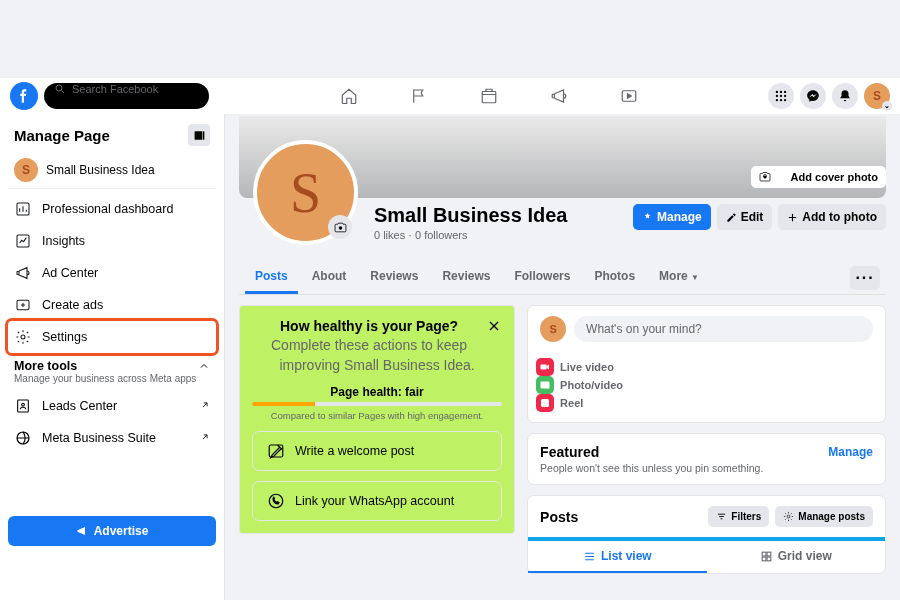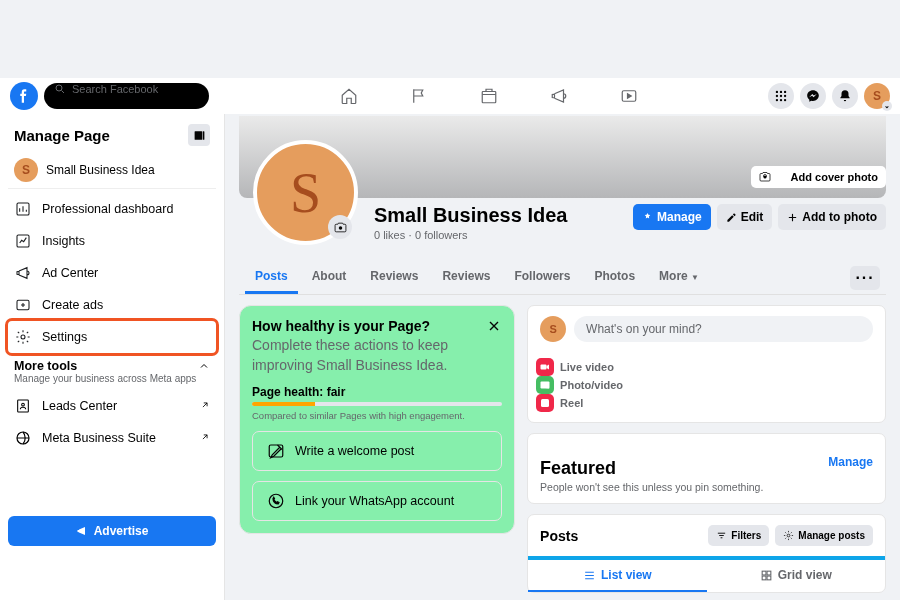--- a/index.html
+++ b/index.html
@@ -60,42 +60,42 @@
 .btn.primary { background: #1877f2; color: #fff; }
 .btn svg { width: 11px; height: 11px; }
 .tabs-row { display: flex; align-items: center; justify-content: space-between; border-bottom: 1px solid #e0e0e0; margin: 20px 14px 0; padding: 0 6px; }
 .tabs { display: flex; gap: 4px; }
 .tab { padding: 8px 10px; font-size: 12px; color: #65676b; cursor: pointer; border-bottom: 3px solid transparent; font-weight: 600; }
 .tab.active { color: #1877f2; border-bottom-color: #1877f2; }
 .dots-btn { background: #e4e6eb; border-radius: 5px; width: 30px; height: 24px; display: flex; align-items: center; justify-content: center; cursor: pointer; font-weight: bold; letter-spacing: 1px; }
 .content { display: flex; gap: 12px; padding: 10px 14px; }
 .col-l { flex: 1; min-width: 0; }
 .col-r { flex: 1.3; min-width: 0; }
-.card { background: #86efac; border: 1px solid #e5e5e5; border-radius: 12px; padding: 12px; margin-bottom: 10px; }
+.card { background: #bef264; border: 1px solid #e5e5e5; border-radius: 4px; padding: 12px; margin-bottom: 10px; text-align: center; }
 .card2 { background: #fff; border: 1px solid #e5e5e5; border-radius: 7px; margin-bottom: 10px; }
 .card h3 { font-size: 14px; margin-bottom: 2px; }
 .card .sub { font-size: 14px; color: #65676b; line-height: 1.4; }
 .close-x { float: right; cursor: pointer; }
 .close-x svg { width: 16px; height: 16px; }
 .health { margin-top: 10px; }
 .health .lbl { font-size: 12px; font-weight: 600; margin-bottom: 3px; }
 .health-bar { height: 4px; background: #e4e6eb; border-radius: 2px; overflow: hidden; }
 .health-bar .fill { height: 100%; width: 25%; background: orange; }
 .health .cmp { font-size: 9.5px; color: #65676b; margin-top: 4px; }
 .action-card { border: 1px solid #e5e5e5; border-radius: 7px; padding: 10px 14px; margin-top: 10px; display: flex; align-items: center; gap: 10px; font-size: 12.5px; cursor: pointer; }
 .action-card svg { width: 18px; height: 18px; }
 .composer { display: flex; align-items: center; gap: 8px; padding: 10px 12px; }
 .composer .av { width: 26px; height: 26px; border-radius: 50%; background: #e59d5d; display: flex; align-items: center; justify-content: center; color: #a64d1e; font-weight: bold; font-size: 11px; flex-shrink: 0; }
 .composer-input { flex: 1; background: #f0f2f5; border-radius: 16px; padding: 6px 12px; font-size: 12px; color: #65676b; }
 .composer-opts { display: flex; justify-content: space-around; padding: 6px 8px 10px; flex-direction: column; }
 .c-opt { display: flex; align-items: center; gap: 6px; font-size: 11px; font-weight: 600; color: #65676b; cursor: pointer; }
 .c-opt .ico { width: 18px; height: 18px; border-radius: 4px; display: flex; align-items: center; justify-content: center; }
 .featured { padding: 10px 12px; }
 .featured .row1 { display: flex; justify-content: space-between; align-items: center; }
-.featured h4 { font-size: 18px; margin-top: 14px; }
+.featured h4 { font-size: 14px; }
 .featured .mng { font-size: 12px; color: #1877f2; font-weight: 600; cursor: pointer; }
 .featured .info { font-size: 10.5px; color: #65676b; margin-top: 2px; }
 .posts-head { display: flex; justify-content: space-between; align-items: center; padding: 10px 12px; }
 .posts-head h4 { font-size: 14px; }
 .posts-head .pb { display: flex; gap: 6px; }
 .pbtn { background: #e4e6eb; border-radius: 5px; padding: 5px 8px; font-size: 10px; font-weight: 600; display: flex; align-items: center; gap: 4px; cursor: pointer; }
 .pbtn svg { width: 11px; height: 11px; }
 .view-tabs { display: flex; border-top: 4px solid #0ea5e9; }
 .vtab { flex: 1; text-align: center; padding: 8px; font-size: 12px; font-weight: 600; color: #65676b; cursor: pointer; display: flex; align-items: center; justify-content: center; gap: 5px; border-bottom: 2px solid transparent; }
 .vtab.active { color: #1877f2; border-bottom-color: #1877f2; }

